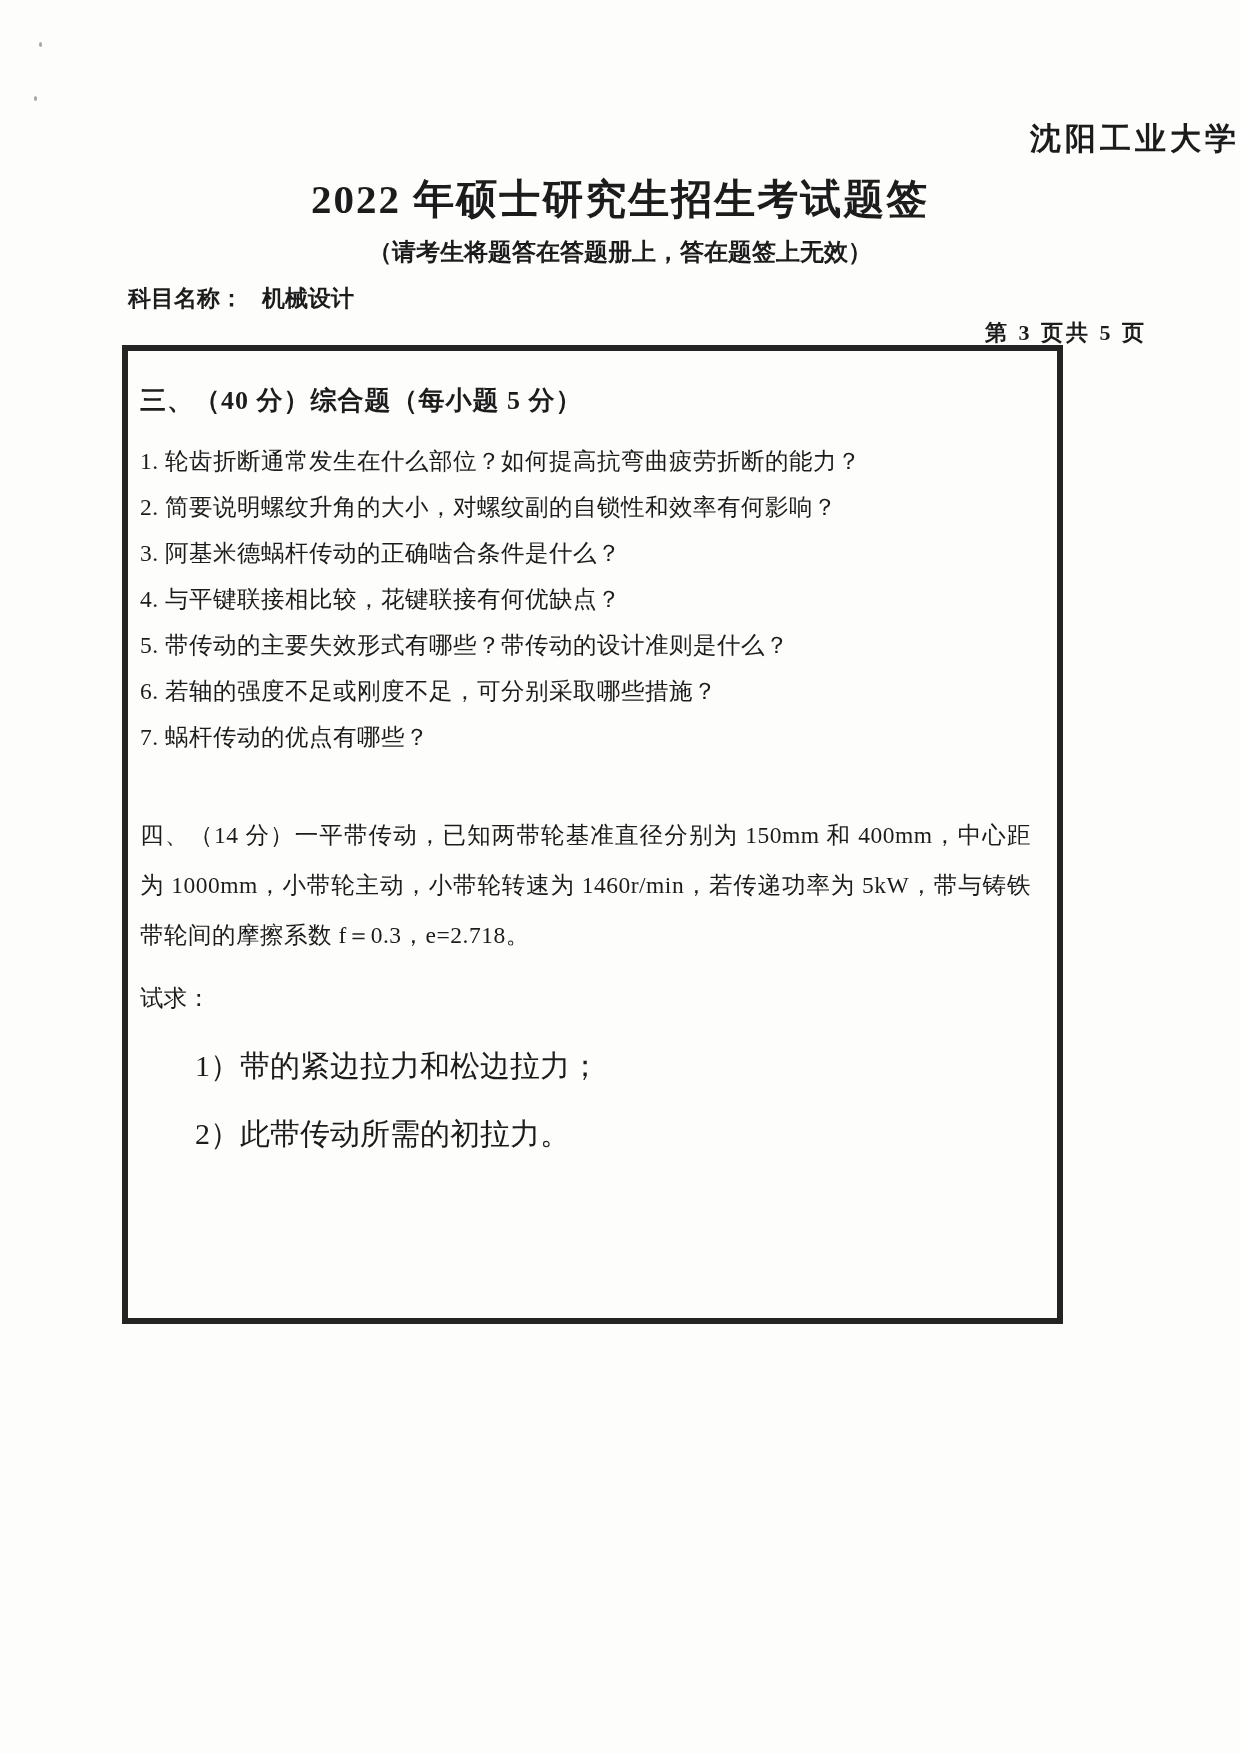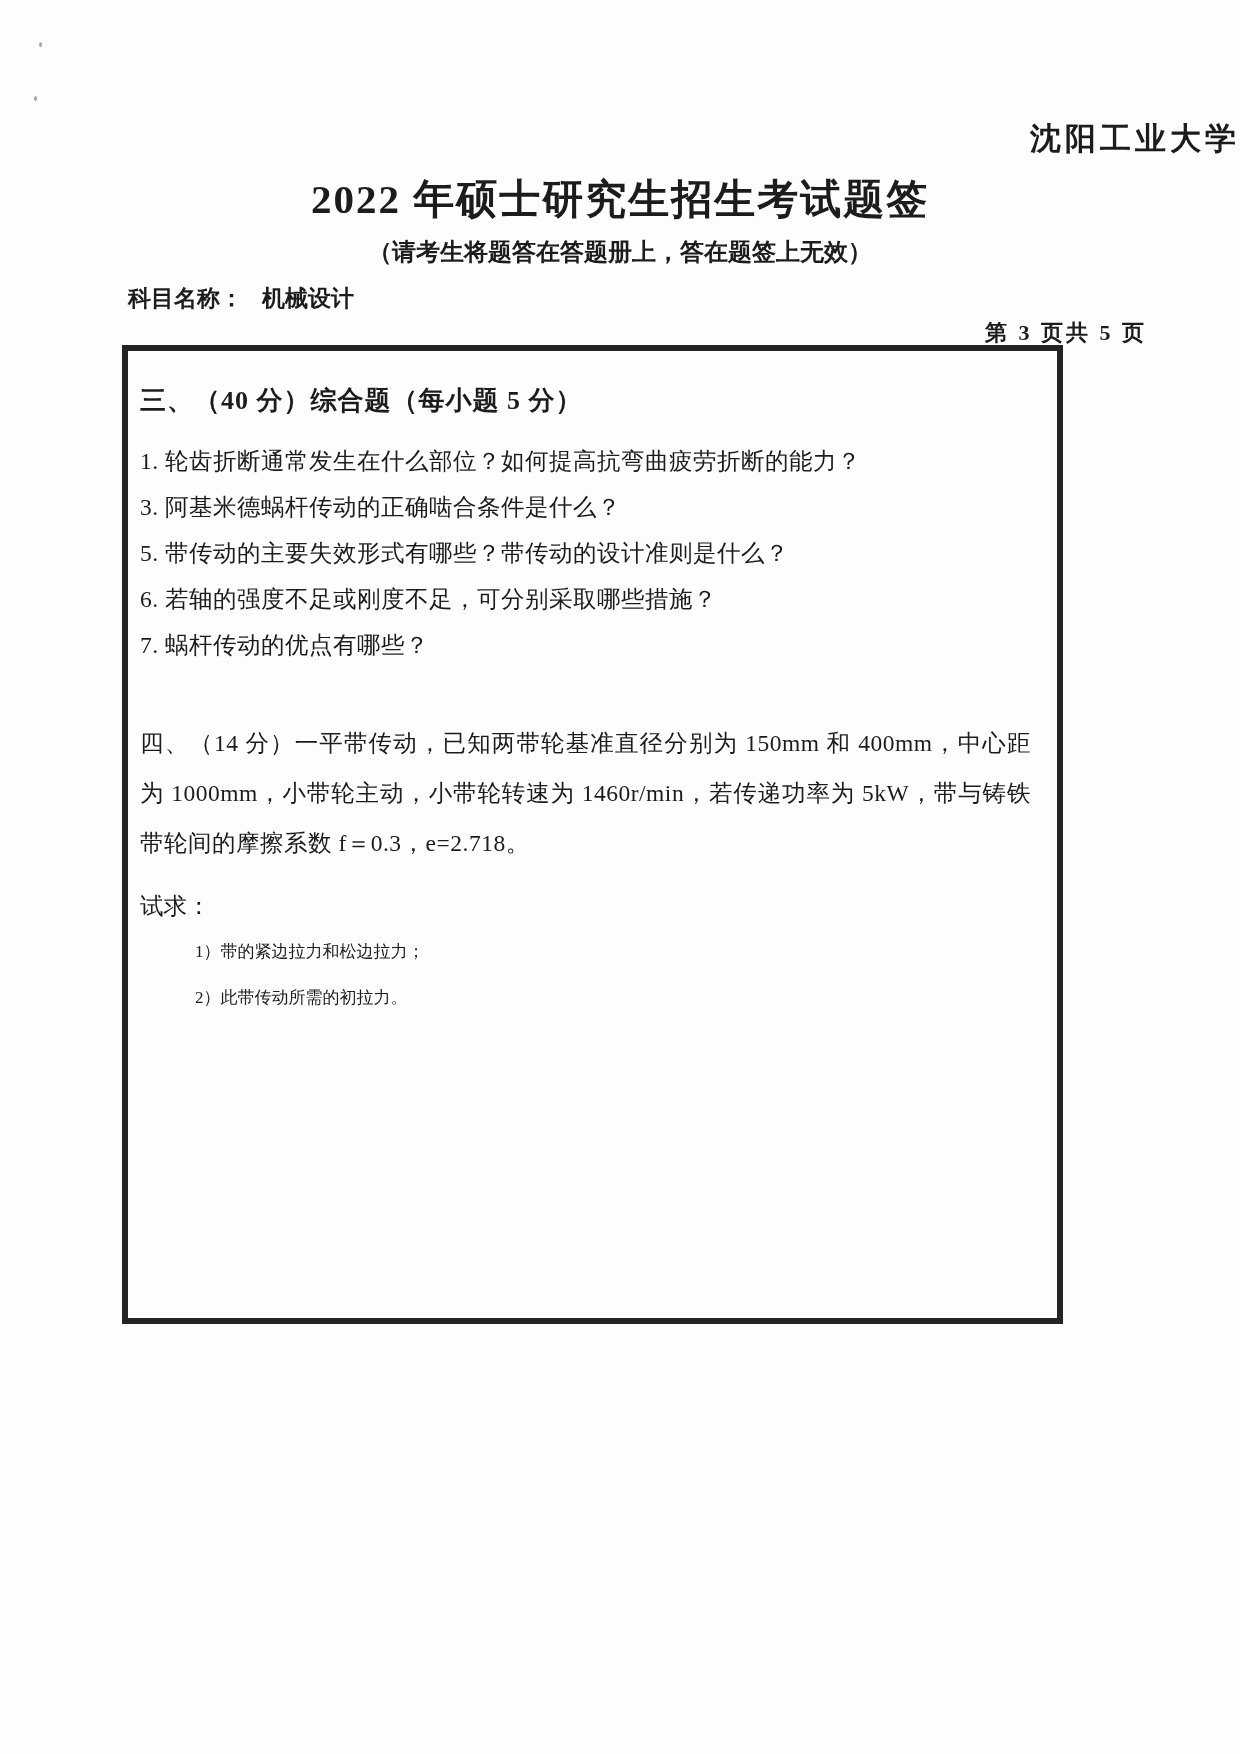--- a/index.html
+++ b/index.html
@@ -65,22 +65,22 @@
     margin-top: 58px;
     font-size: 23.5px; line-height: 50px;
     text-align: justify;
     letter-spacing: 0.5px;
   }
   .ask-label {
     margin-top: 22px;
     font-size: 23.5px; line-height: 32px;
   }
   .ask-item {
-    margin-top: 14px; margin-left: 55px;
-    font-size: 17px; line-height: 32px;
+    margin-top: 36px; margin-left: 55px;
+    font-size: 30px; line-height: 32px;
   }
 </style>
 </head>
 <body>
 
 <div class="page">
   <span class="speck speck-1"></span>
   <span class="speck speck-2"></span>
 
   <div class="university">沈阳工业大学</div>
@@ -92,21 +92,23 @@
   </div>
 
   <div class="page-info">第 3 页共 5 页</div>
 
   <div class="exam-box">
     <div class="exam-box-inner">
 
       <div class="section3-heading">三、（40 分）综合题（每小题 5 分）</div>
 
       <div class="question">1. 轮齿折断通常发生在什么部位？如何提高抗弯曲疲劳折断的能力？</div>
+      <div class="question">2. 简要说明螺纹升角的大小，对螺纹副的自锁性和效率有何影响？</div>
       <div class="question">3. 阿基米德蜗杆传动的正确啮合条件是什么？</div>
+      <div class="question">4. 与平键联接相比较，花键联接有何优缺点？</div>
       <div class="question">5. 带传动的主要失效形式有哪些？带传动的设计准则是什么？</div>
       <div class="question">6. 若轴的强度不足或刚度不足，可分别采取哪些措施？</div>
       <div class="question">7. 蜗杆传动的优点有哪些？</div>
 
       <div class="section4-para">四、（14 分）一平带传动，已知两带轮基准直径分别为 150mm 和 400mm，中心距为 1000mm，小带轮主动，小带轮转速为 1460r/min，若传递功率为 5kW，带与铸铁带轮间的摩擦系数 f＝0.3，e=2.718。</div>
 
       <div class="ask-label">试求：</div>
       <div class="ask-item">1）带的紧边拉力和松边拉力；</div>
       <div class="ask-item">2）此带传动所需的初拉力。</div>
 

